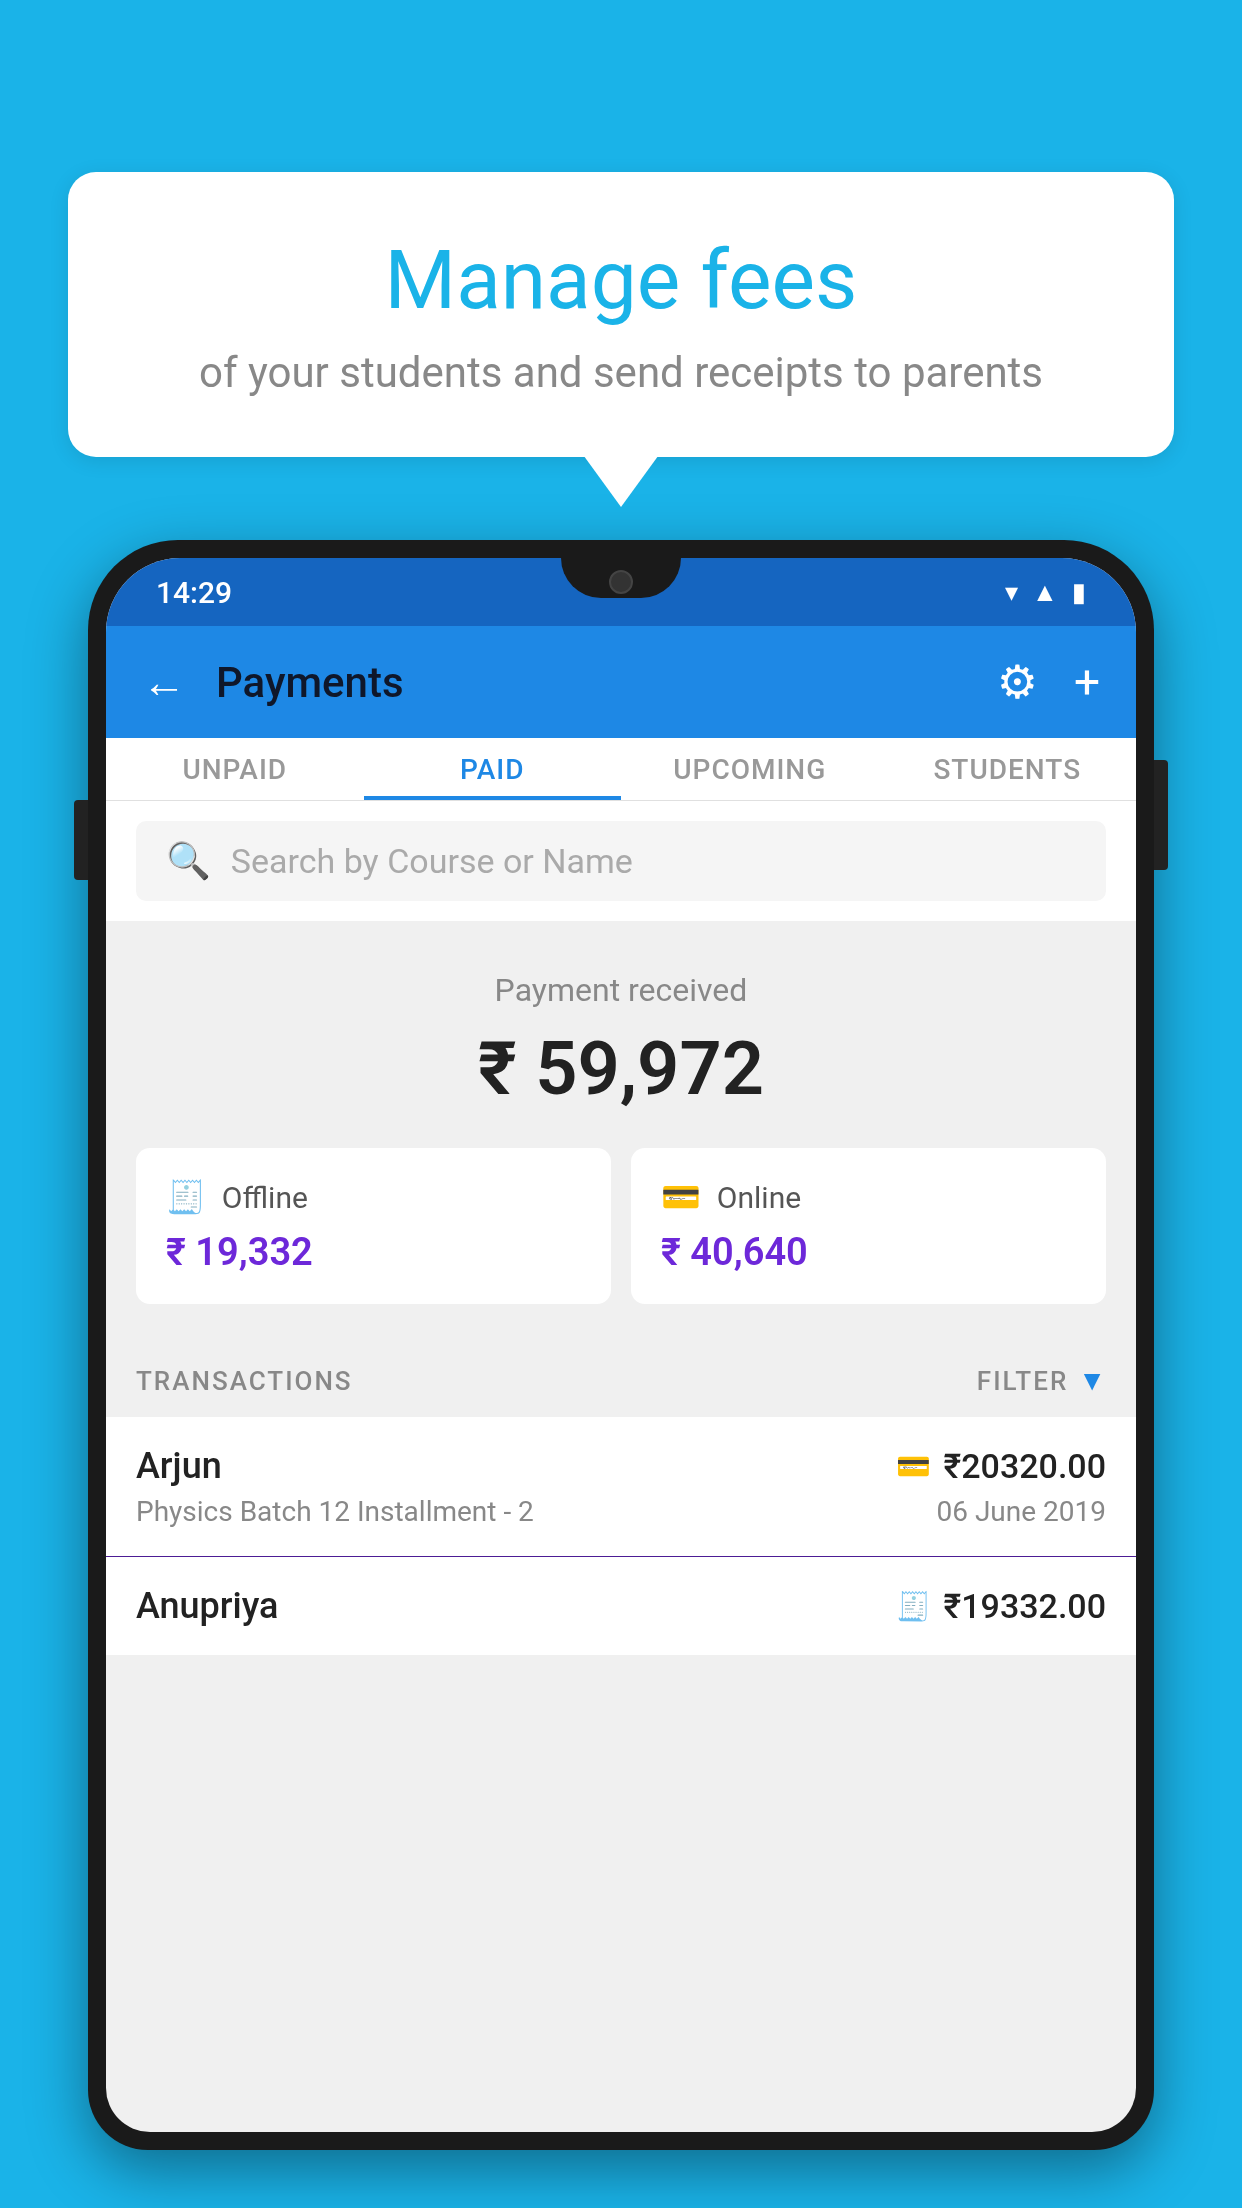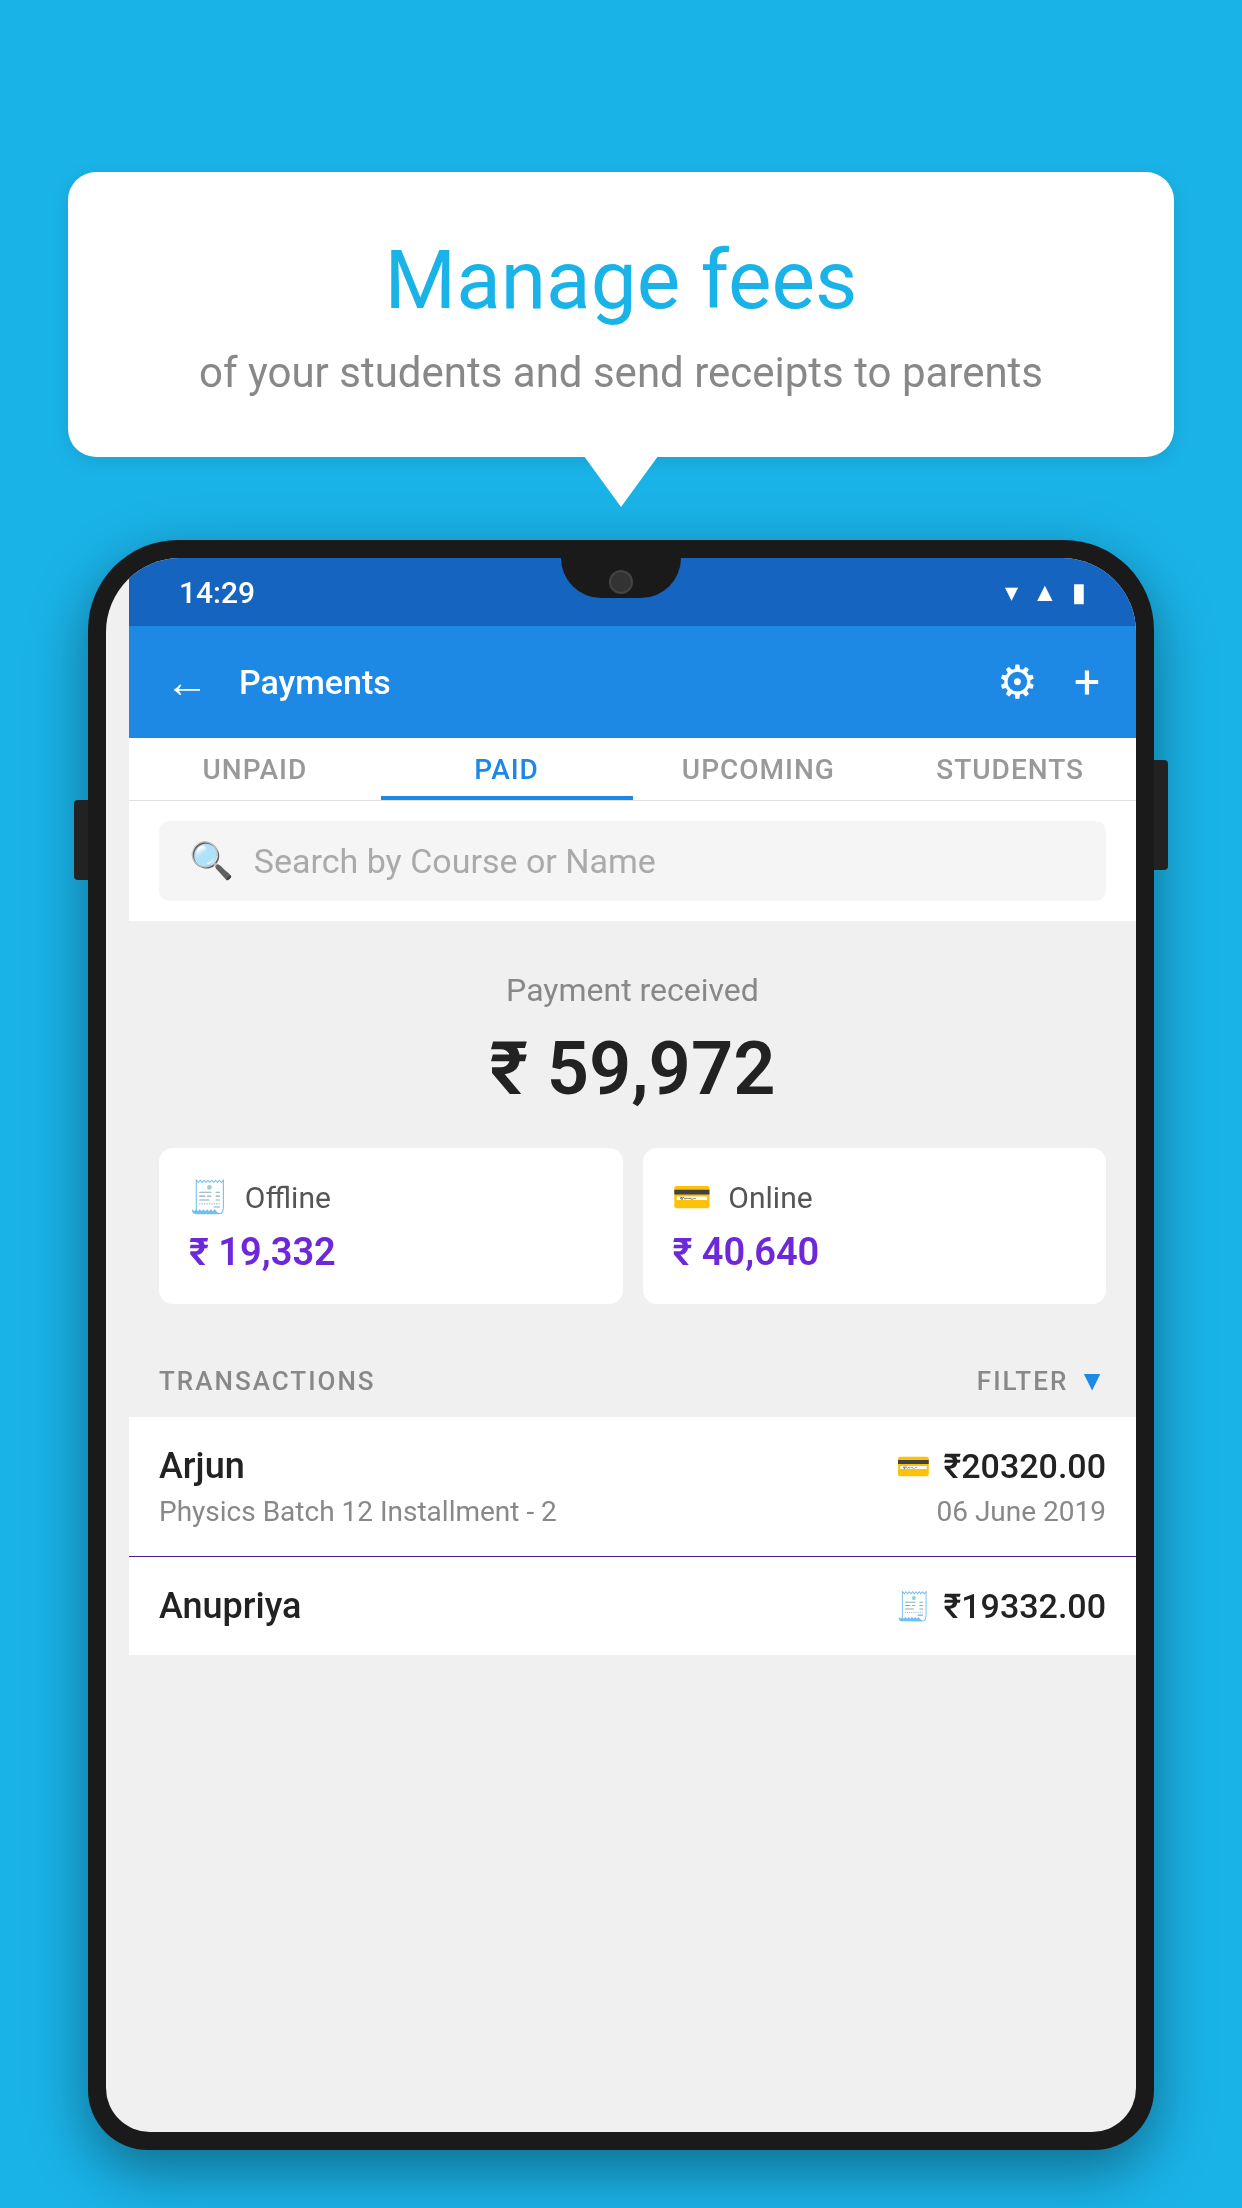--- a/index.html
+++ b/index.html
@@ -99,21 +99,20 @@
       border-radius: 0 4px 4px 0;
     }
 
     .phone-screen {
       width: 100%;
       height: 100%;
       background: #f0f0f0;
       border-radius: 74px 74px 44px 44px;
       overflow: hidden;
       position: relative;
-      padding-left: 23px;
     }
 
     
     .status-bar {
       background: #1565c0;
       height: 68px;
       display: flex;
       align-items: center;
       justify-content: space-between;
       padding: 0 50px;
@@ -172,22 +171,22 @@
       gap: 30px;
     }
 
     .back-arrow {
       color: white;
       font-size: 44px;
       cursor: pointer;
     }
 
     .app-bar-title {
-      color: #ffffff;
-      font-size: 34px;
+      color: #0f172a;
+      font-size: 42px;
       font-weight: 500;
       flex: 1;
     }
 
     .app-bar-actions {
       display: flex;
       align-items: center;
       gap: 36px;
     }
 

